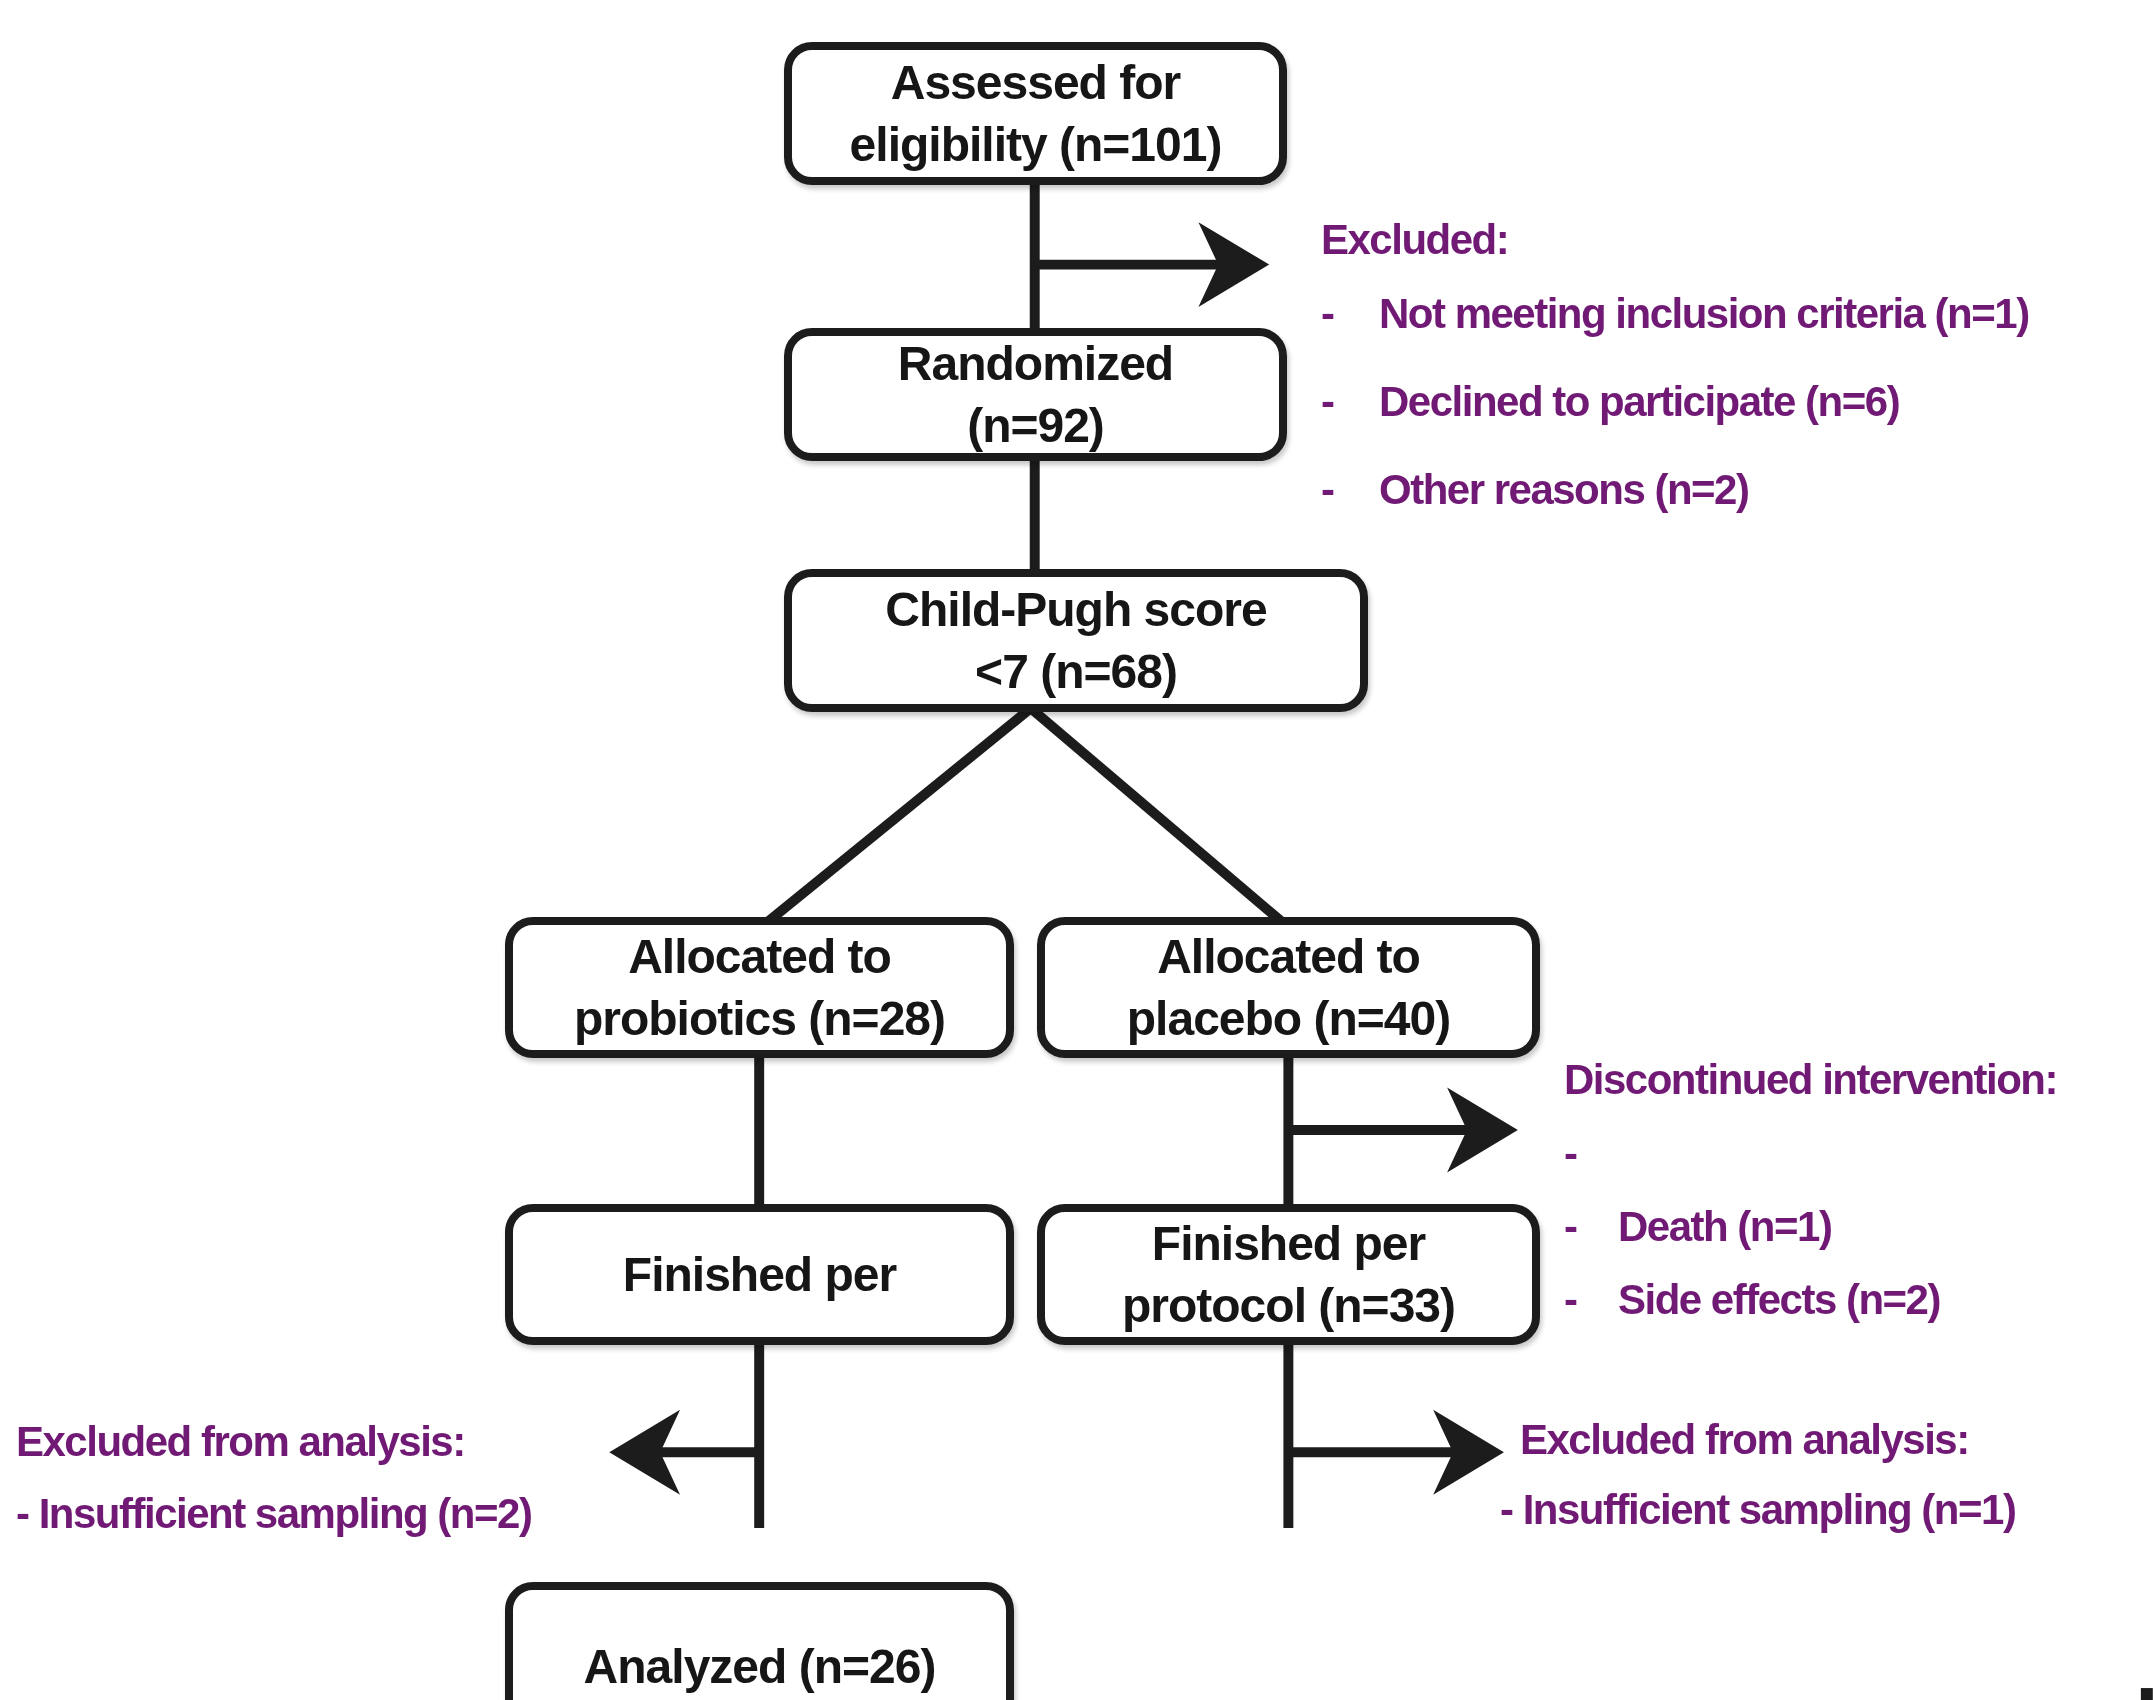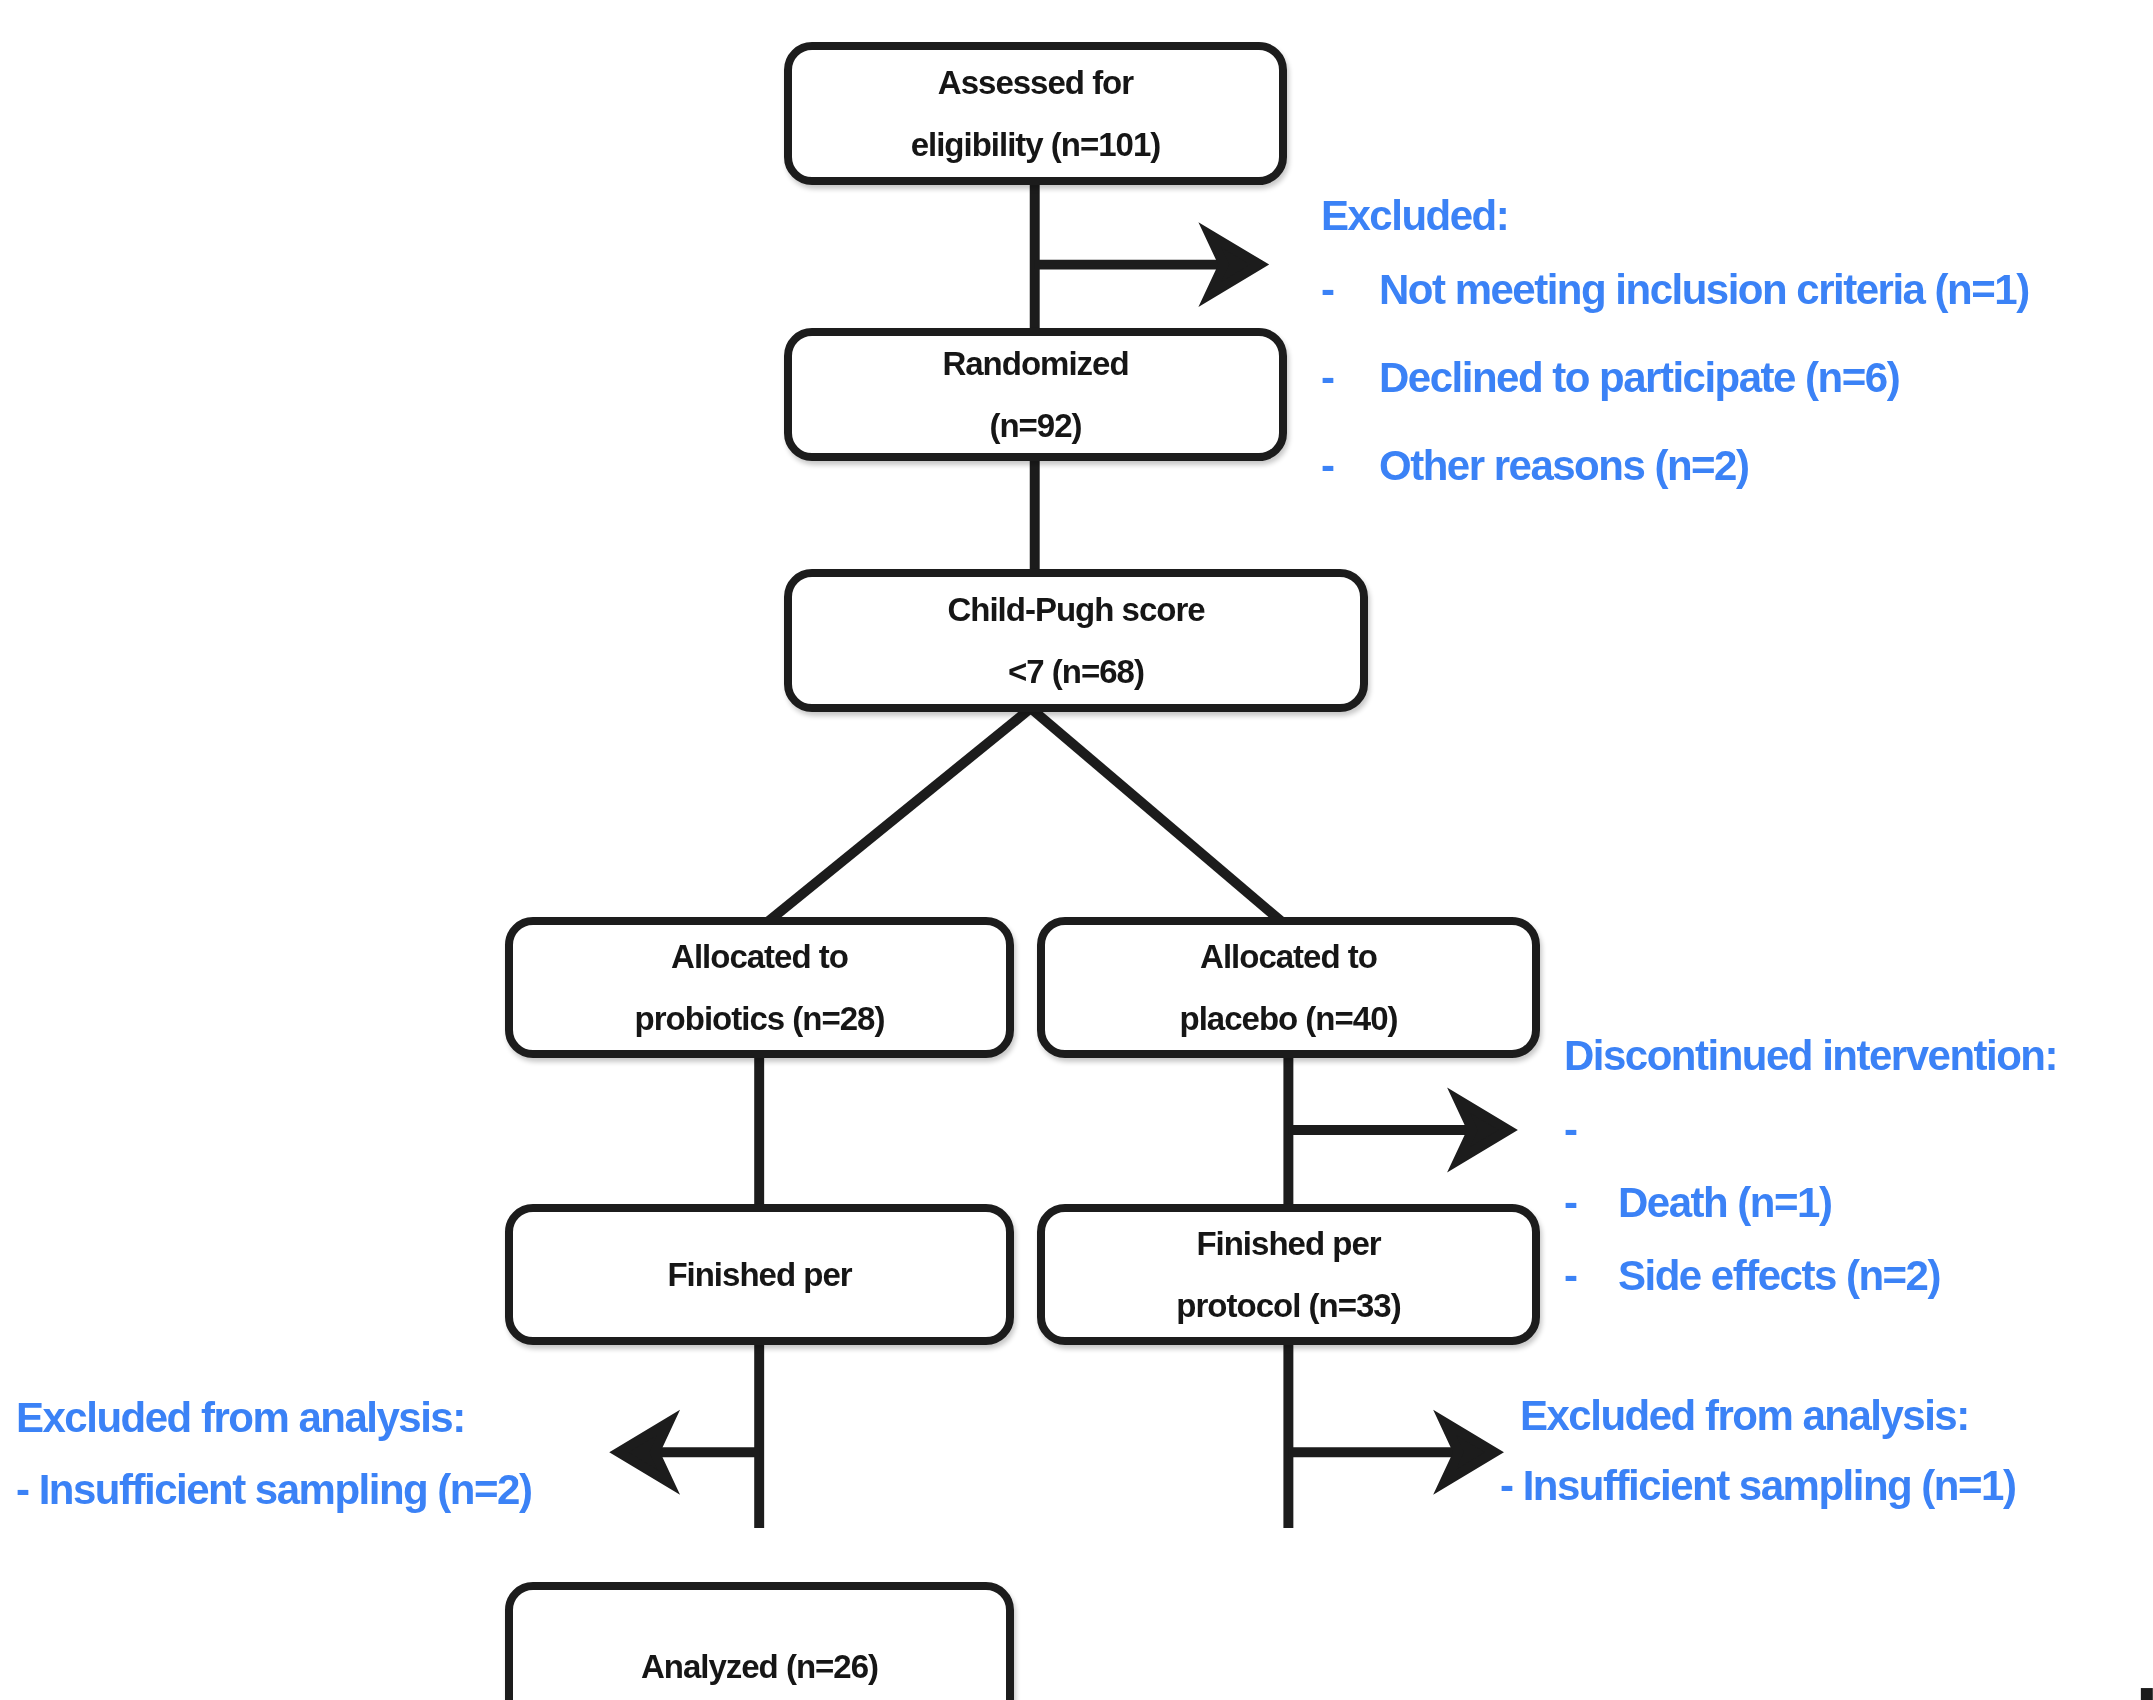--- a/index.html
+++ b/index.html
@@ -14,39 +14,40 @@
   svg.connectors{position:absolute;left:0;top:0;z-index:1;}
   .box{
     position:absolute;z-index:2;
     box-sizing:border-box;
     background:#ffffff;
     border:8px solid #1c1c1c;
     border-radius:28px;
     display:flex;flex-direction:column;
     justify-content:center;align-items:center;
     text-align:center;
-    font-weight:700;font-size:33px;line-height:62px;
+    font-weight:700;font-size:48px;line-height:62px;
     letter-spacing:-1px;color:#161616;
     box-shadow:2px 4px 5px rgba(0,0,0,0.22);
     white-space:nowrap;
   }
   .b-assessed   {left:784px; top:42px;   width:503px; height:143px;}
   .b-randomized {left:784px; top:328px;  width:503px; height:133px;}
   .b-childpugh  {left:784px; top:569px;  width:584px; height:143px;}
   .b-allocprob  {left:505px; top:917px;  width:509px; height:141px;}
   .b-allocplac  {left:1037px;top:917px;  width:503px; height:141px;}
   .b-finprob    {left:505px; top:1204px; width:509px; height:141px;}
   .b-finplac    {left:1037px;top:1204px; width:503px; height:141px;}
   .b-analyzed   {left:505px; top:1582px; width:509px; height:170px;}
   .b-analysed   {left:1037px;top:1522px; width:503px; height:141px;}
   .ann{
     position:absolute;z-index:2;
     font-weight:700;font-size:42px;line-height:54px;
-    letter-spacing:-1.5px;color:#3b82f6;
+    letter-spacing:-1.5px;color:#701a75;
     white-space:nowrap;
+    margin-top:24px;
   }
   .ann-excluded     {left:1321px;top:189px;}
   .ann-discontinued {left:1564px;top:1029px;}
   .ann-excl-left    {left:16px;  top:1391px;}
   .ann-excl-right   {left:1500px;top:1389px;}
   .ann-excl-right .ann-heading{margin-left:20px;}
   .ann-row{display:flex;}
   .ann-excluded .ann-row{margin-top:34px;}
   .ann-excluded .ann-row.first{margin-top:20px;}
   .ann-discontinued .ann-row{margin-top:19px;}

